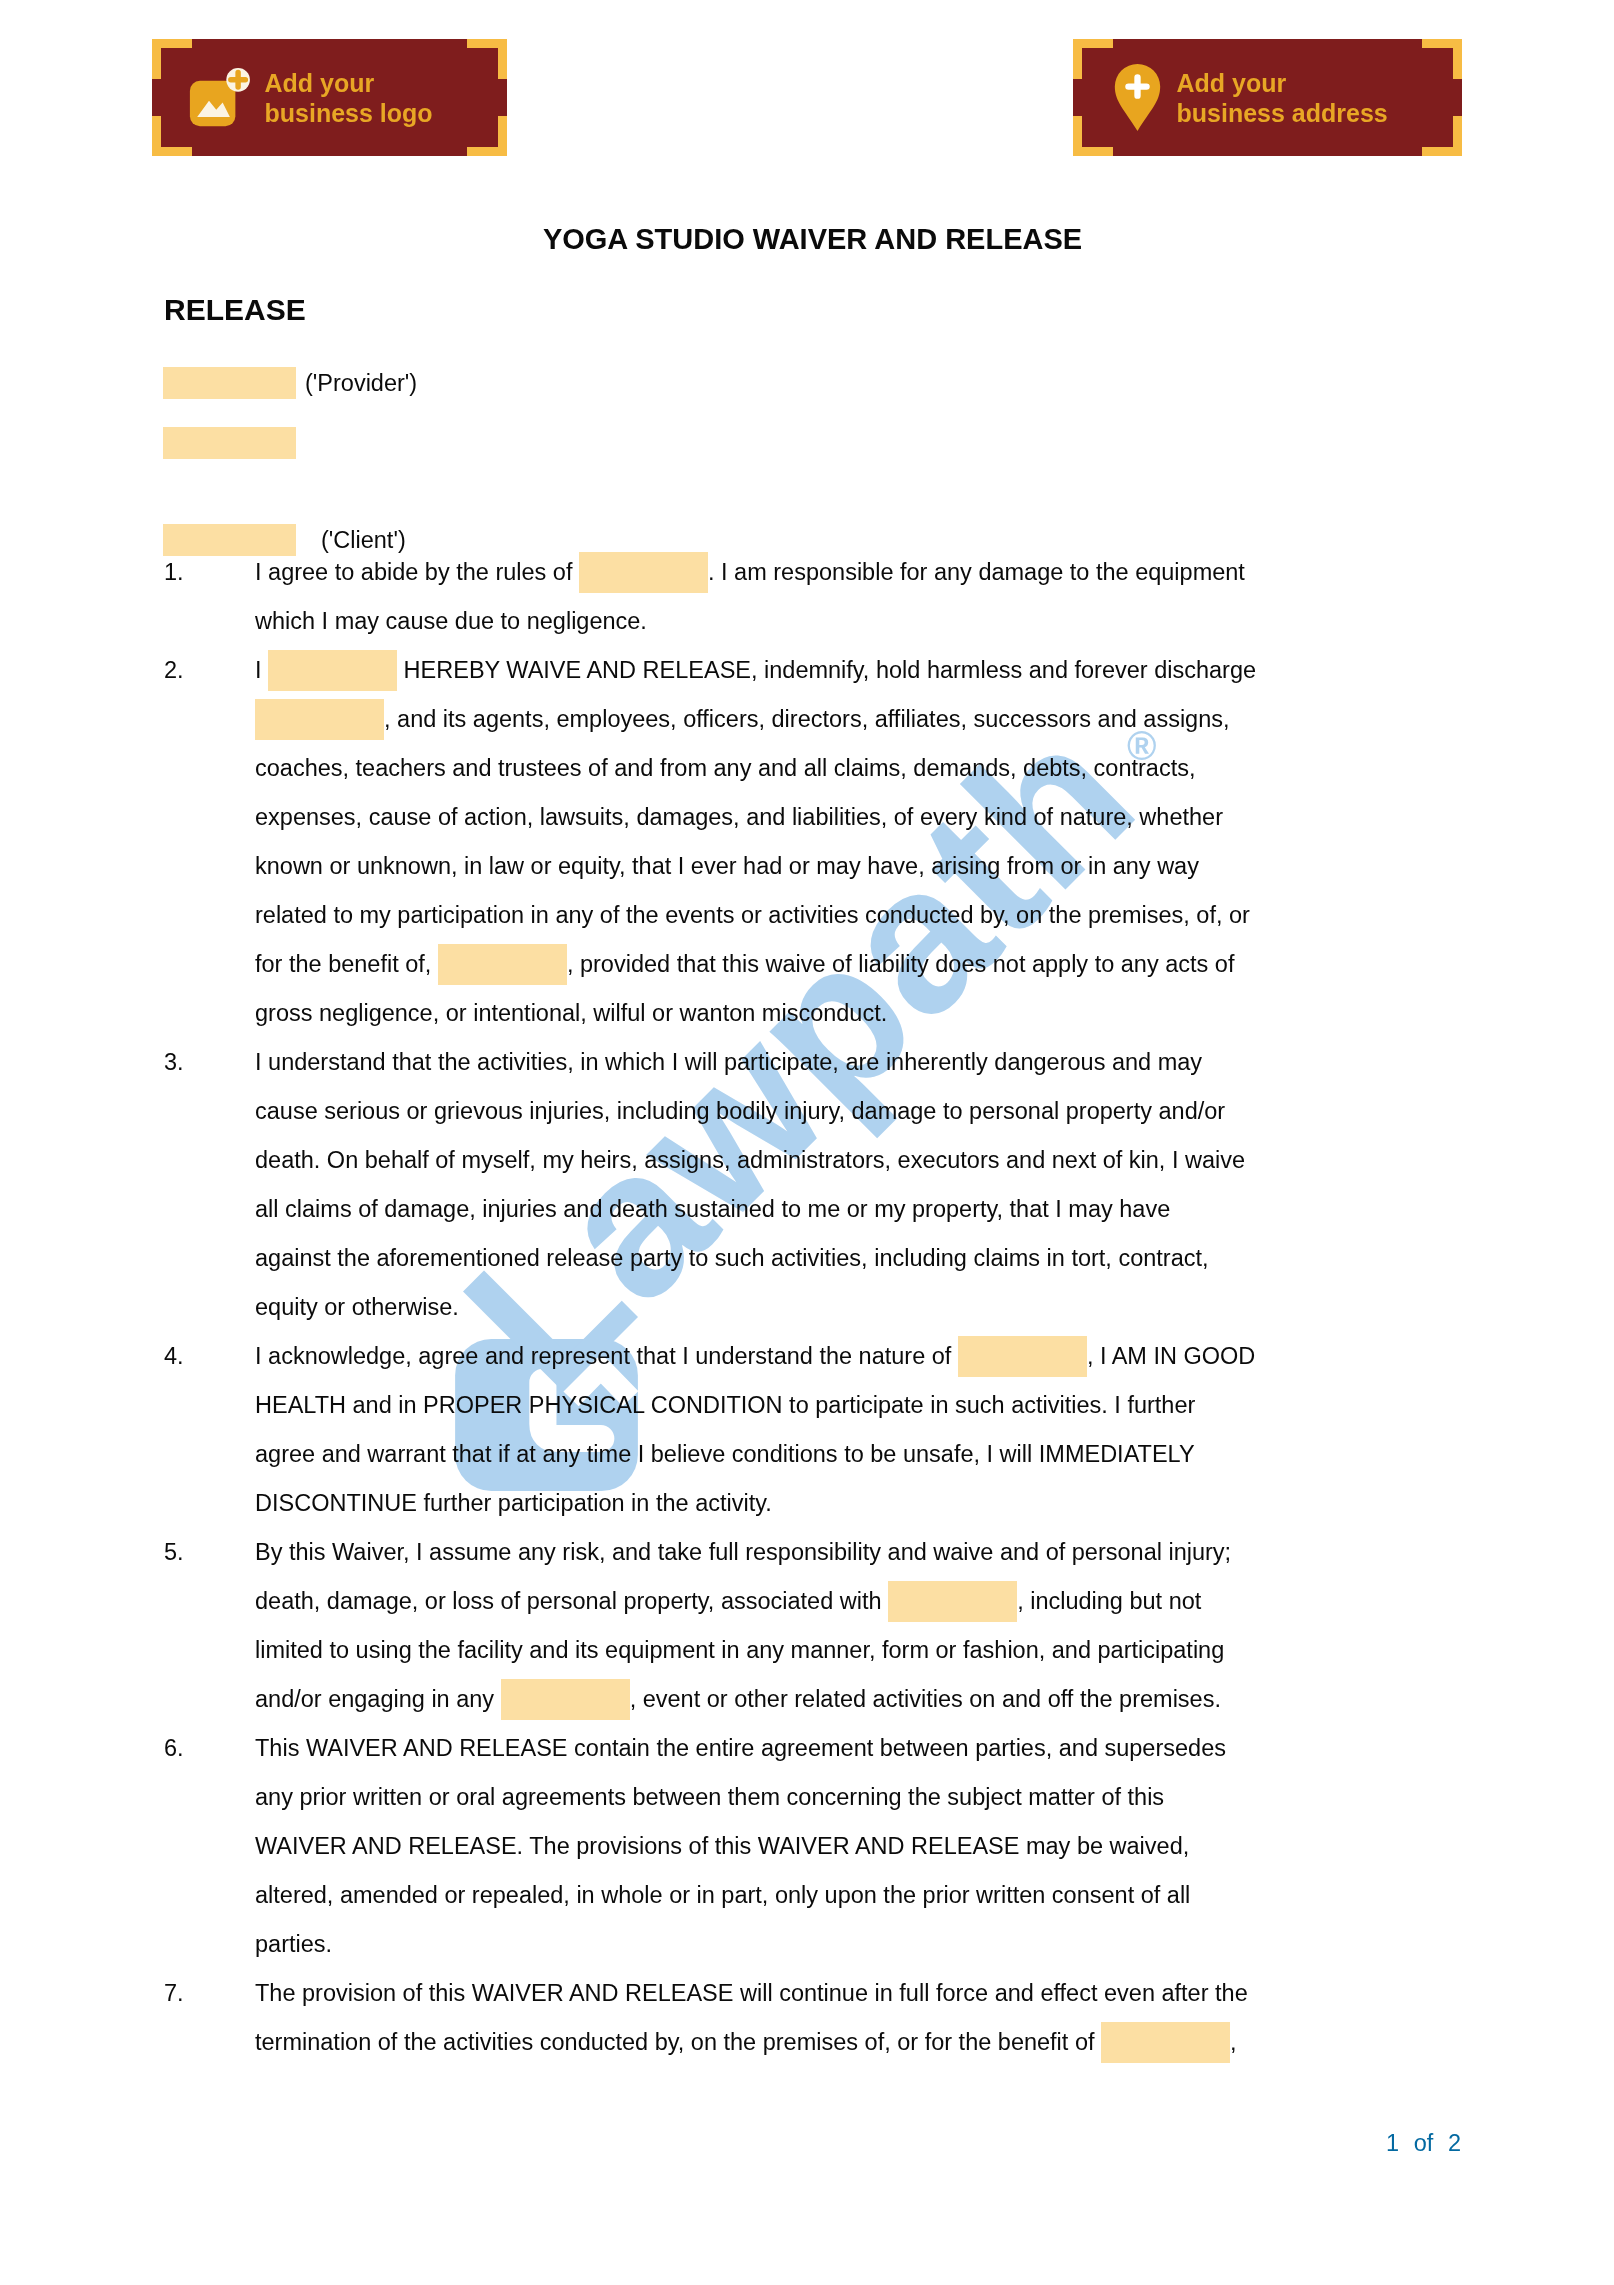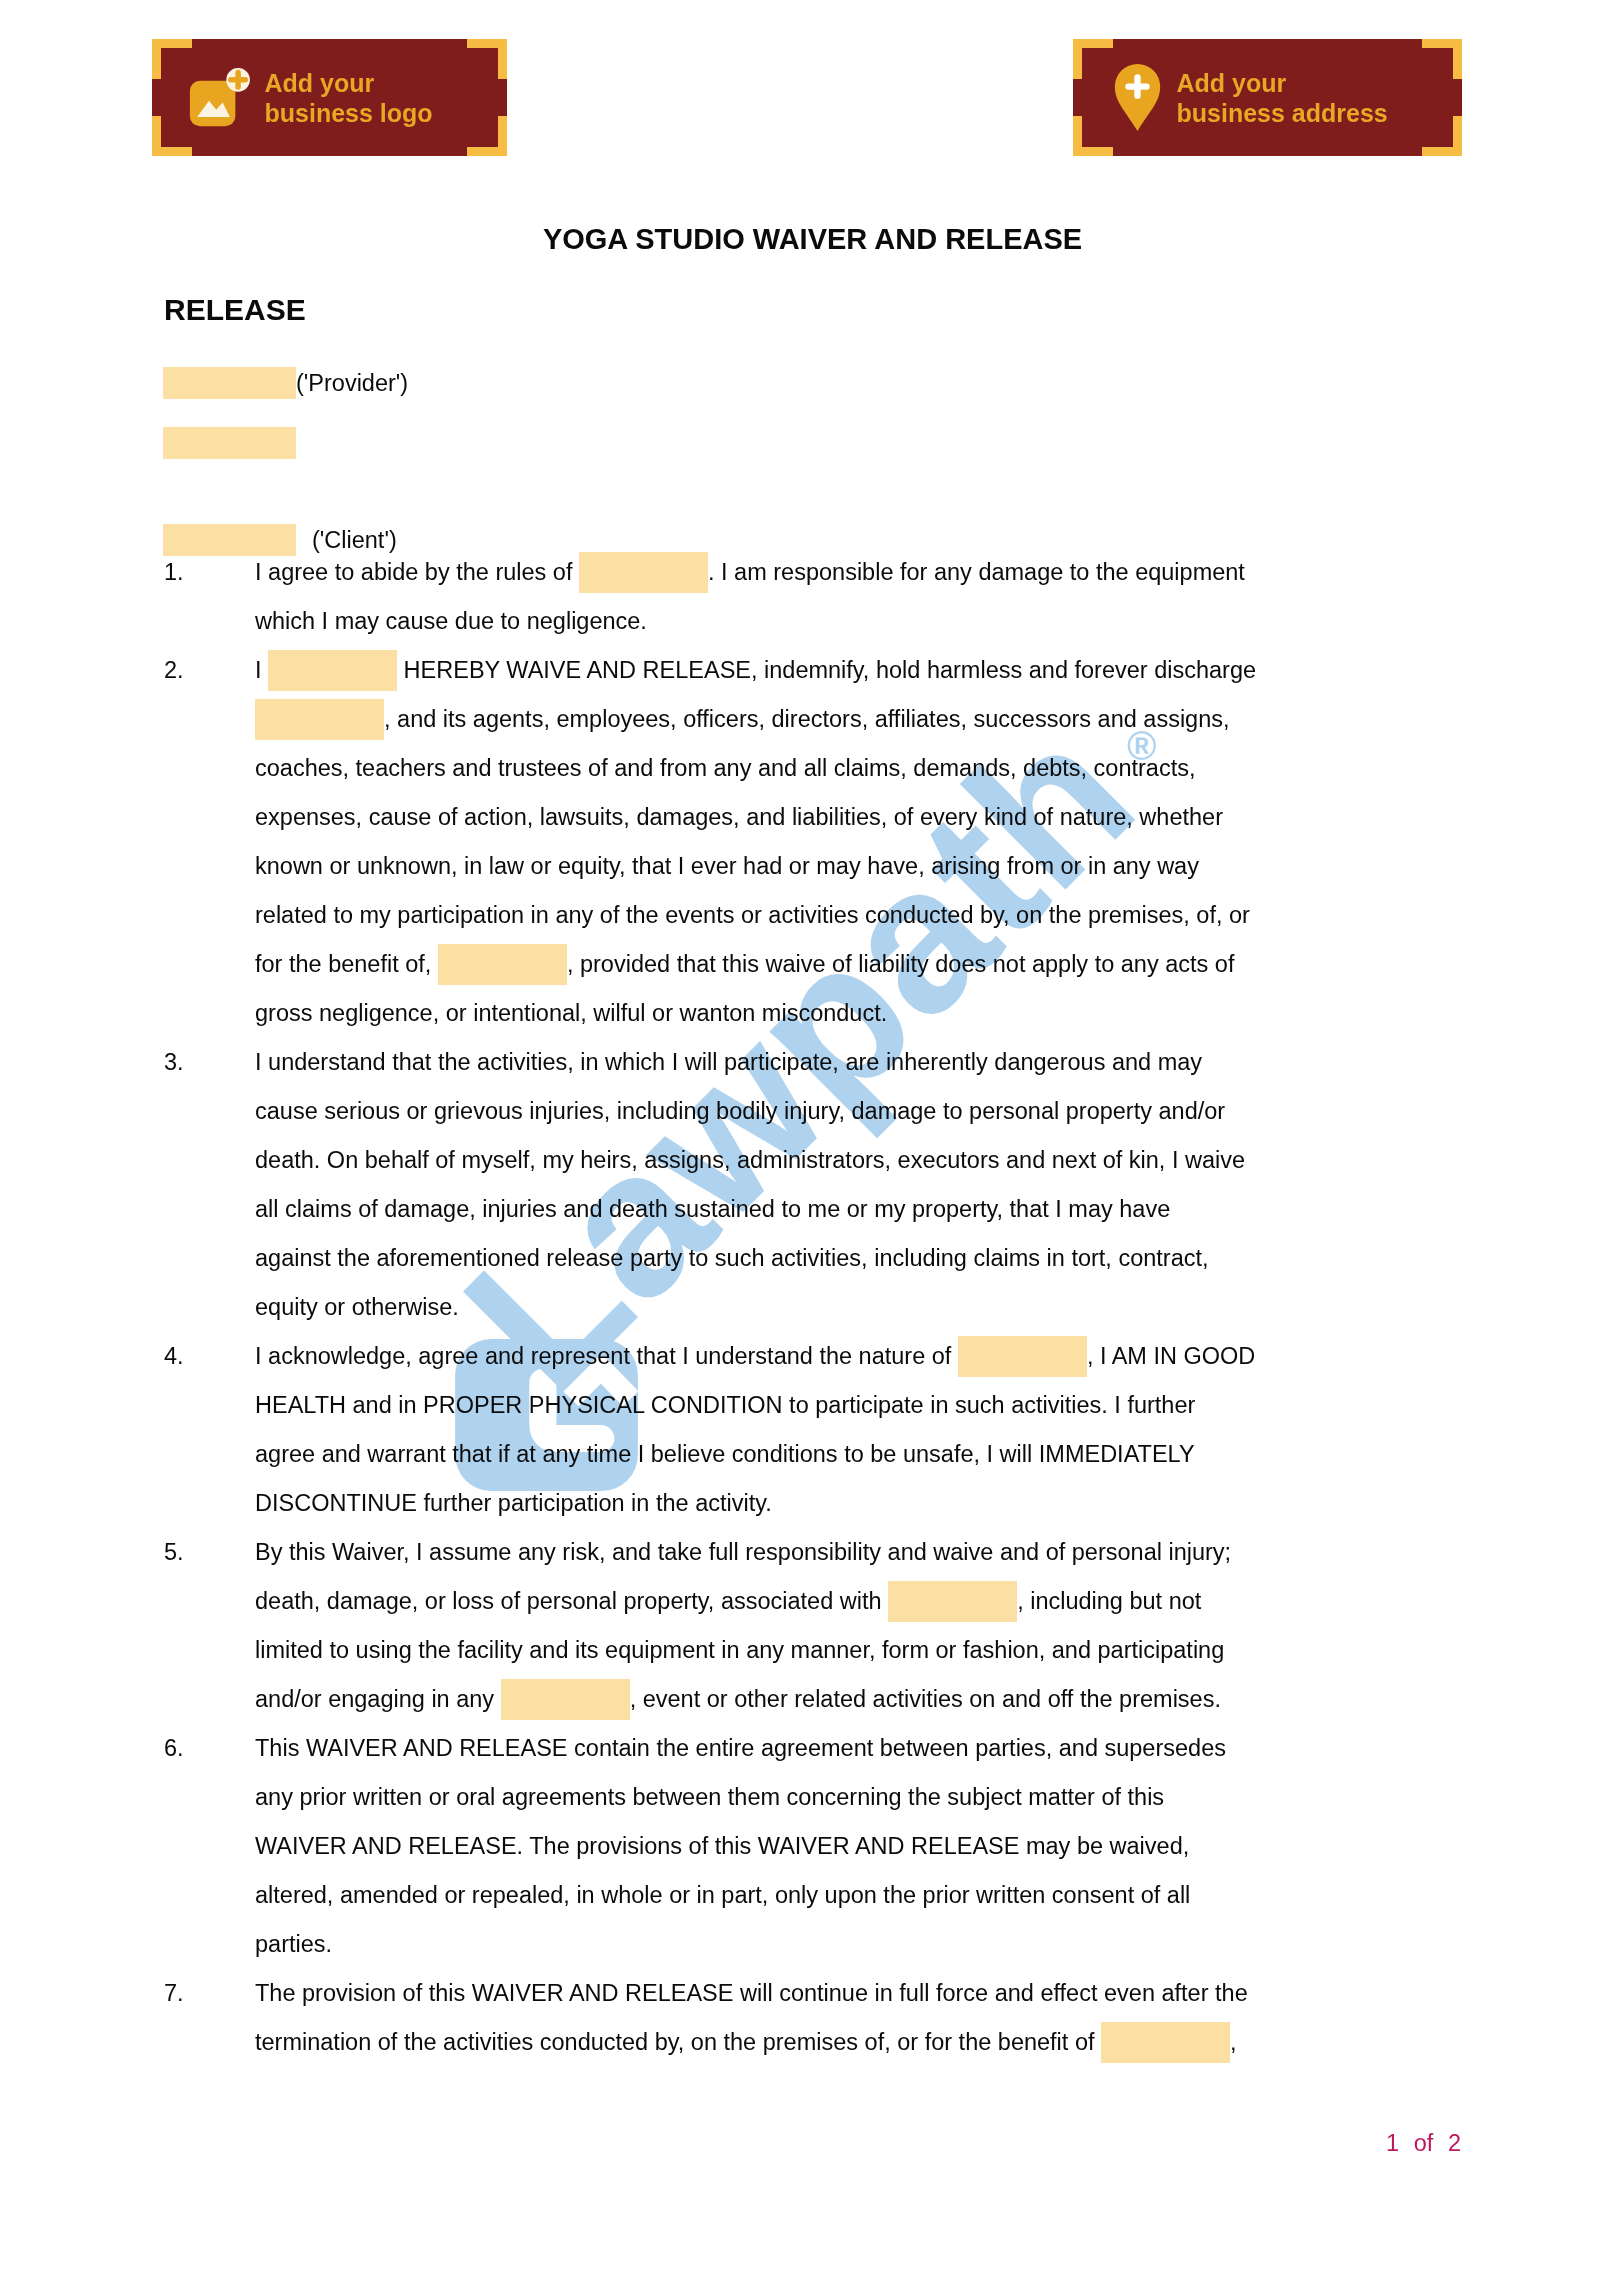--- a/index.html
+++ b/index.html
@@ -24,33 +24,33 @@
   .c-bl{bottom:0;left:0;border-right:none;border-top:none;}
   .c-br{bottom:0;right:0;border-left:none;border-top:none;}
   .badge-text{margin-left:14.5px;font-weight:bold;font-size:25px;line-height:30px;color:#e8a725;}
   
   .doc-title{position:absolute;left:163px;top:223px;width:1299px;text-align:center;
              font-size:29px;font-weight:bold;}
   .details-heading{position:absolute;left:164px;top:293px;font-size:30px;font-weight:bold;}
   
   .detail-row{position:absolute;left:163px;display:flex;align-items:center;font-size:23.5px;}
   .detail-row .ph-box{width:133px;height:32px;background:#fcdfa3;flex:none;}
-  .detail-row .detail-label{margin-left:0;white-space:pre;}
+  .detail-row .detail-label{margin-left:9px;white-space:pre;}
   .row-0{top:367px;} .row-1{top:427px;} .row-2{top:524px;gap:16px;}
   
   .clauses{position:absolute;left:164px;top:548px;width:1357px;font-size:23.5px;}
   .clause{display:flex;}
   .clause-number{width:91px;flex:none;height:49px;line-height:49px;}
   .clause-lines{flex:1;min-width:0;}
   .clause-line{height:49px;line-height:49px;white-space:pre;}
   .ph-inline{display:inline-block;width:129px;height:41px;background:#fcdfa3;
              vertical-align:middle;margin-top:-3.6px;}
   
   .page-footer{position:absolute;left:1266px;top:2130px;width:195px;text-align:right;
-               font-size:23.5px;word-spacing:8.1px;color:#be185d;}
+               font-size:23.5px;word-spacing:8.1px;color:#0369a1;}
 </style>
 </head>
 <body>
 
 <div class="page">
 
   <div class="wm-layer">
     <svg class="wm-glyph" width="183" height="152" viewBox="0 0 202 168">
       <rect x="0" y="0" width="202" height="168" rx="40" fill="#afd2ef"></rect>
       <path d="M128 66 L161 32 L194 66" stroke="#ffffff" stroke-width="24" fill="none" stroke-linejoin="round"></path>

